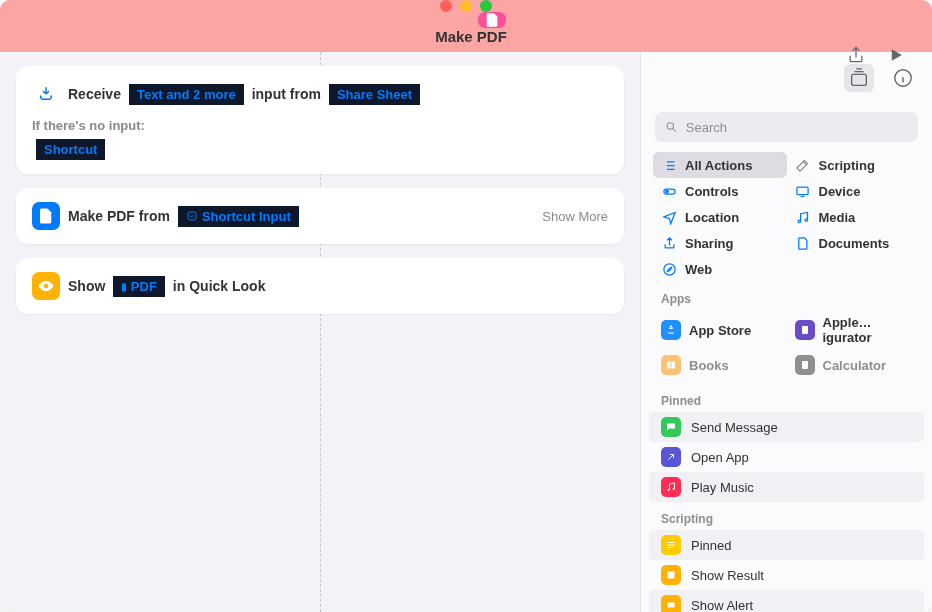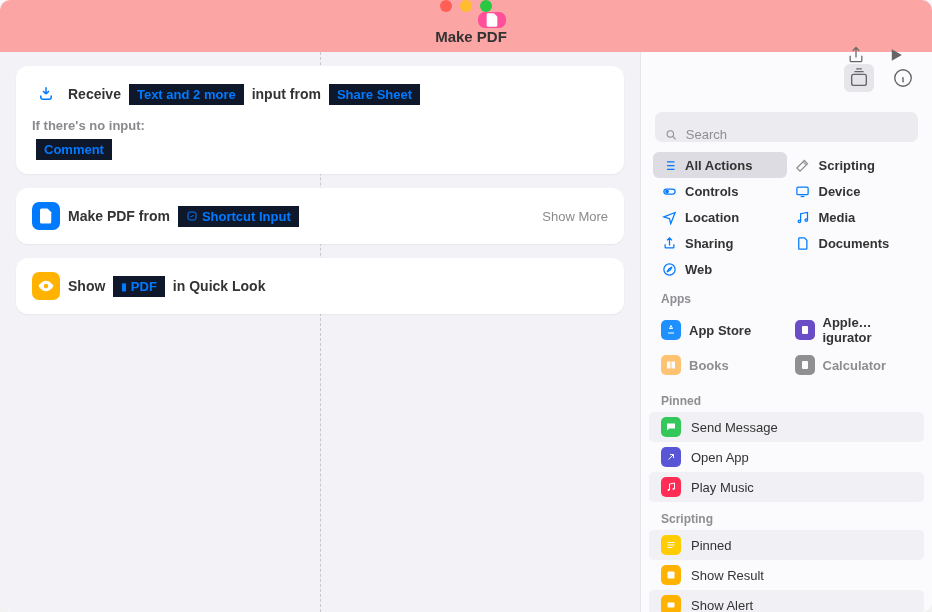--- a/index.html
+++ b/index.html
@@ -92,21 +92,21 @@
 .sb-header { height: 52px; display:flex; align-items:center; justify-content:flex-end; gap: 18px; padding: 0 18px; border-bottom: 1px solid transparent;}
 .sb-headbtn { width: 22px; height: 22px; color: #666; position: relative;}
 .sb-headbtn svg { width: 22px; height: 22px; stroke: #666; fill: none; stroke-width:1.5;}
 .sb-headbtn.active-bg { background: #e5e5ea; border-radius:6px; padding:4px; width:30px; height:28px; display:flex; align-items:center; justify-content:center;}
 .search {
   margin: 8px 14px 10px;
   background: #ececf0;
   border-radius: 7px;
   height: 30px;
   display: flex;
-  align-items: flex-end;
+  align-items: center;
   padding: 0 10px;
   gap: 8px;
 }
 .search svg { width: 14px; height: 14px; stroke: #8e8e93; fill: none; stroke-width:2;}
 .search input { border: none; background: transparent; outline: none; font-size: 13px; width: 100%; color: #333;}
 .search input::placeholder { color: #8e8e93; }
 .cat-grid {
   display: grid;
   grid-template-columns: 1fr 1fr;
   padding: 0 12px;
@@ -184,21 +184,21 @@
               <path d="M5 14v2a3 3 0 0 0 3 3h8a3 3 0 0 0 3-3v-2"></path>
             </svg>
         </div>
         <span>Receive</span>
         <span class="token">Text and 2 more</span>
         <span>input from</span>
         <span class="token">Share Sheet</span>
       </div>
       <div class="subtle">If there's no input:</div>
       <div>
-        <span class="token indent">Comment</span>
+        <span class="token indent">Shortcut</span>
       </div>
     </div>
 
     <div class="card">
       <div class="row">
         <div class="action-icon icon-blue-fill">
           <svg viewBox="0 0 24 24">
               <path d="M6 2h8l5 5v13a2 2 0 0 1-2 2H6a2 2 0 0 1-2-2V4a2 2 0 0 1 2-2z"></path>
             </svg>
         </div>

